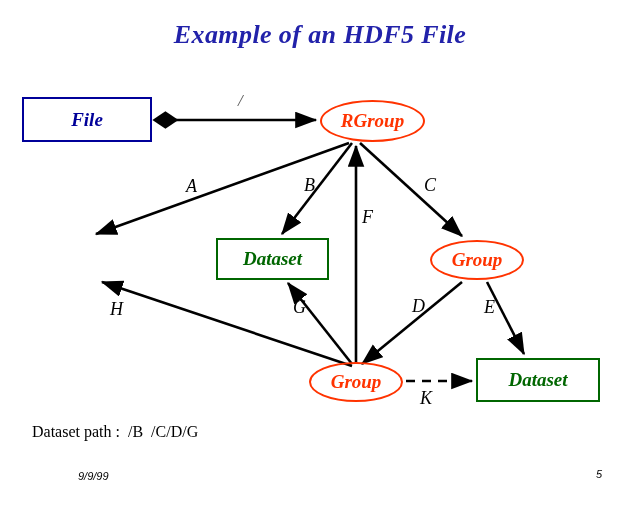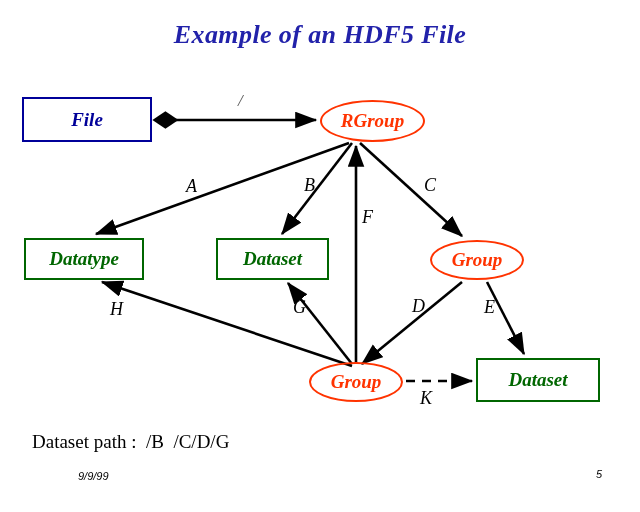--- a/index.html
+++ b/index.html
@@ -125,24 +125,23 @@
   .label-d { left: 412px; top: 297px; }
   .label-e { left: 484px; top: 298px; }
   .label-k { left: 420px; top: 389px; }
 
   
   #caption {
     position: absolute;
     left: 32px;
     top: 423px;
     font-family: "Liberation Serif", serif;
-    font-size: 19px;
+    font-size: 16px;
     color: #000000;
     white-space: pre;
-    margin-top: 8px;
   }
   #footer-date {
     position: absolute;
     left: 78px;
     top: 470px;
     font-family: "Liberation Sans", sans-serif;
     font-style: italic;
     font-size: 11px;
     color: #000000;
   }
@@ -202,21 +201,20 @@
   <div class="edge-label label-h">H</div>
   <div class="edge-label label-g">G</div>
   <div class="edge-label label-d">D</div>
   <div class="edge-label label-e">E</div>
   <div class="edge-label label-k">K</div>
 
   <div class="node ellipse node-rgroup">RGroup</div>
 
   <div class="node box node-file">File</div>
 
-  <div class="node box node-datatype">Datatype</div>
 
   <div class="node box node-dataset-mid">Dataset</div>
 
   <div class="node ellipse node-group-right">Group</div>
 
   <div class="node ellipse node-group-bottom">Group</div>
 
   <div class="node box node-dataset-bottom">Dataset</div>
 
   <div id="caption">Dataset path :  /B  /C/D/G</div>

